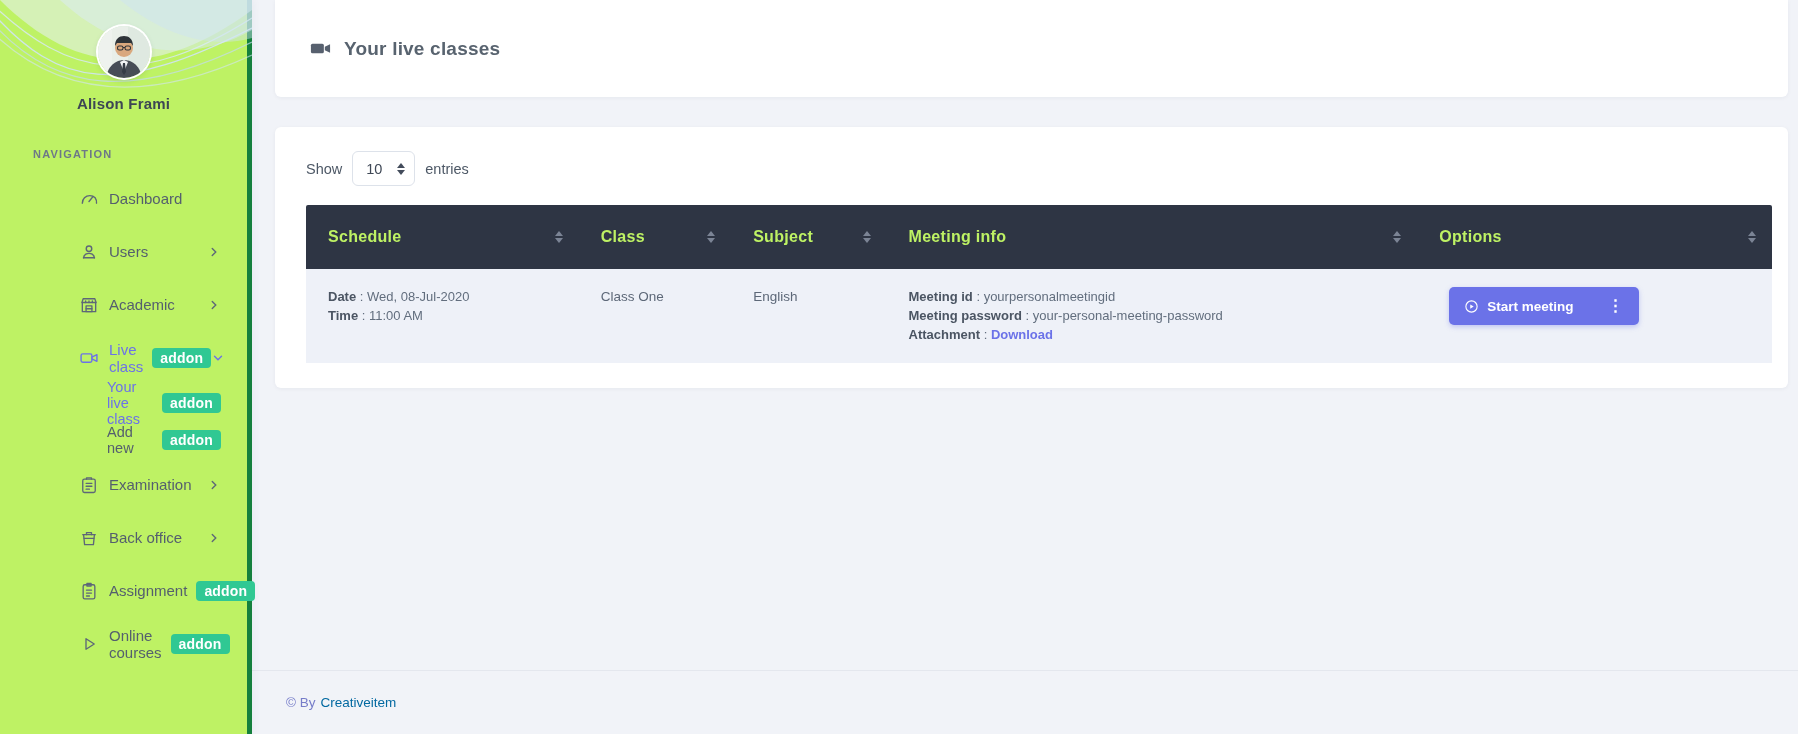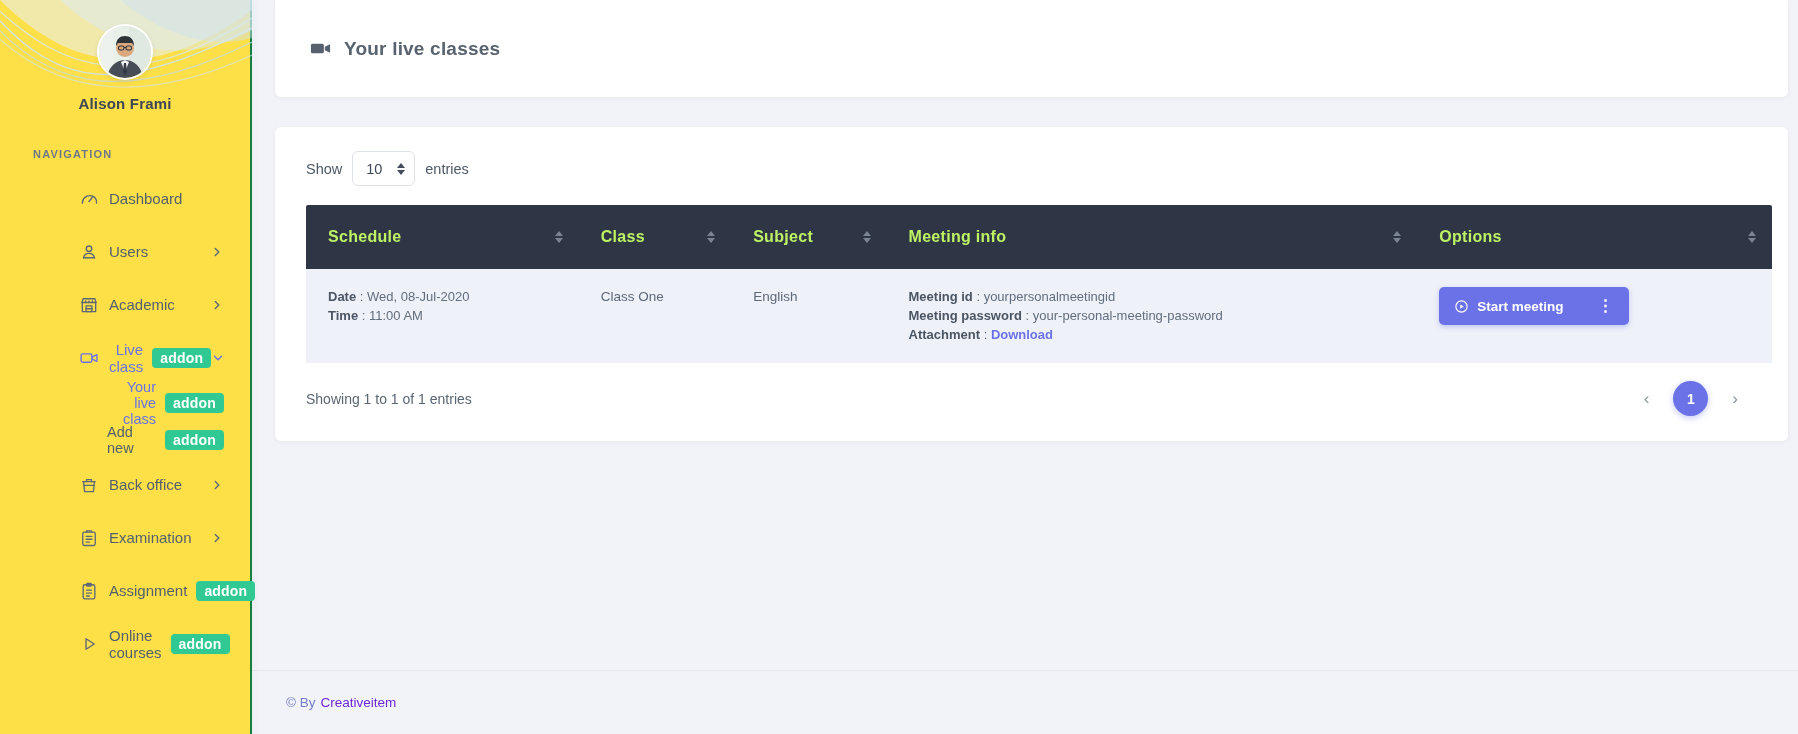--- a/index.html
+++ b/index.html
@@ -1,33 +1,33 @@
 <!DOCTYPE html>
 <html><head>
 <meta charset="utf-8">
 <style>
   * { margin:0; padding:0; box-sizing:border-box; }
   html,body { width:1798px; height:734px; overflow:hidden; }
   body { font-family:"Liberation Sans", sans-serif; background:#f1f3f8; color:#545f6e; }
   .app { display:flex; width:1798px; height:734px; }
 
   
-  .sidebar { position:relative; width:252px; height:734px; background:#fde047;
-             border-right:2px solid #15803d; box-shadow:2px 0 8px rgba(30,45,80,.04); z-index:2; flex:0 0 252px; }
+  .sidebar { position:relative; width:252px; height:734px; background:#bef264;
+             border-right:5px solid #15803d; box-shadow:2px 0 8px rgba(30,45,80,.04); z-index:2; flex:0 0 252px; }
   .waves { position:absolute; top:0; left:0; width:252px; height:120px; pointer-events:none; }
   .profile { position:relative; padding-top:26px; text-align:center; }
   .avatar { width:52px; height:52px; border-radius:50%; display:inline-block; overflow:hidden;
             box-shadow:0 0 0 2px #ffffff, 0 2px 6px rgba(30,45,80,.18); }
   .profile-name { margin-top:13px; font-size:15px; font-weight:700; color:#3d4654; letter-spacing:.2px; }
   .nav-label { margin-top:36px; padding-left:33px; font-size:11px; font-weight:700; color:#6e7888; letter-spacing:1.2px; }
   .nav { margin-top:12px; list-style:none;margin-left:37px; }
   .nav-item { display:flex; align-items:center; height:53px; padding:0 26px 0 41px; cursor:pointer; }
   .nav-item .nicon { width:21px; height:21px; margin-right:10px; display:flex; align-items:center; justify-content:center; color:#5d6778; flex:0 0 21px; }
   .nav-item .nlabel { font-size:15px; color:#545f6e; }
-  .nav-item.active .nicon, .nav-item.active .nlabel { color:#6b72e8;text-align:right; }
+  .nav-item.active .nicon, .nav-item.active .nlabel { color:#6b72e8; }
   .nav-sub { height:37px; padding-left:70px; }
   .nav-sub .nlabel { font-size:14.5px; }
   .nav-sub.active .nlabel { color:#6b72e8; }
   .chev { margin-left:auto; color:#5d6778; display:flex; }
   .nav-item.active .chev { color:#6b72e8; }
   .badge { margin-left:9px; background:#30c893; color:#fff; font-size:14px; font-weight:700;
            padding:3px 8px 3px; border-radius:4px; line-height:1; letter-spacing:.2px; }
 
   
   .main { flex:1; display:flex; flex-direction:column; position:relative;border-radius:19px; }
@@ -68,39 +68,39 @@
   th.c-meeting  { width:36.2%; }
   th.c-options  { width:24.2%; border-radius:0 2px 0 0; }
   tbody td { background:#eef1f8; vertical-align:top; padding:18px 16px 16px 22px; height:94px; font-size:13px; color:#626e7e; }
   .kv-line { line-height:19px; white-space:pre; }
   .kv-line b { color:#4b5563; font-weight:700; }
   .plain-val { font-size:13.5px; color:#5d6878; line-height:19px; }
   .dl-link { color:#6b72e8; font-weight:700; text-decoration:none; cursor:pointer; }
 
   .btn-start { display:inline-flex; align-items:center; height:38px; background:#6b72e8; border:none; border-radius:5px;
                color:#fff; font-family:"Liberation Sans",sans-serif; font-size:13.5px; font-weight:600;
-               padding:0 6px 0 15px; cursor:pointer; box-shadow:0 2px 5px rgba(107,114,232,.35); }
+               padding:0 6px 0 15px; cursor:pointer; box-shadow:0 2px 5px rgba(107,114,232,.35);margin-left:10px; }
   .btn-start .picon { display:flex; margin-right:8px; }
   .btn-start .kebab { margin-left:24px; padding:0 10px; font-size:16px; font-weight:700; letter-spacing:0; cursor:pointer; line-height:1; }
 
   
   .card-foot { display:flex; align-items:center; margin-top:18px; }
   .showing { font-size:14px; color:#5a6673; }
   .pager { margin-left:auto; display:flex; align-items:center; margin-right:26px; }
   .pg-arrow { background:none; border:none; color:#8a93a3; font-size:17px; cursor:pointer; padding:4px 8px; line-height:1; font-family:"Liberation Sans",sans-serif; }
   .pg-current { width:35px; height:35px; border-radius:50%; background:#6b72e8; color:#fff; border:none; font-size:14px;
                 font-weight:600; margin:0 16px; cursor:pointer; box-shadow:0 2px 6px rgba(107,114,232,.4);
                 display:flex; align-items:center; justify-content:center; font-family:"Liberation Sans",sans-serif; }
 
   
   .spacer { flex:1; }
   .page-footer { border-top:1px solid #e4e7ee; height:64px; display:flex; align-items:center; padding-left:34px;
                  font-size:13.5px; }
   .page-footer .cpy { color:#767cc9; white-space:pre; }
-  .page-footer a { color:#6d28d9; text-decoration:none; cursor:pointer; margin-left:5px; }
+  .page-footer a { color:#0369a1; text-decoration:none; cursor:pointer; margin-left:5px; }
 </style>
 </head>
 <body>
 
 <div class="app">
 
   <aside class="sidebar">
     <svg class="waves" viewBox="0 0 252 120" fill="none">
       <path d="M-10 10 C 60 90, 120 95, 252 28" stroke="#cfe3f5" stroke-width="1.4" opacity=".9"></path>
       <path d="M-10 2 C 70 80, 140 88, 252 18" stroke="#d8e9f7" stroke-width="1.2" opacity=".8"></path>
@@ -206,43 +206,43 @@
       </li>
 
       <li class="nav-item nav-sub">
         <span class="nlabel">Add new</span>
         <span class="badge">addon</span>
       </li>
 
       <li class="nav-item">
         <span class="nicon">
           <svg width="20" height="20" viewBox="0 0 24 24" fill="none" stroke="currentColor" stroke-width="1.6" stroke-linecap="round" stroke-linejoin="round">
+            <rect x="4.5" y="5" width="15" height="16" rx="2"></rect>
+              <path d="M9 5V3.5h6V5"></path>
+              <path d="M8.5 10h7M8.5 13.5h7M8.5 17h4"></path>
+          </svg>
+        </span>
+        <span class="nlabel">Examination</span>
+        <span class="chev">
+          <svg width="14" height="14" viewBox="0 0 24 24" fill="none" stroke="currentColor" stroke-width="2.4" stroke-linecap="round">
+              <polyline points="9 6 15 12 9 18"></polyline>
+            </svg>
+        </span>
+      </li>
+
+      <li class="nav-item">
+        <span class="nicon">
+          <svg width="20" height="20" viewBox="0 0 24 24" fill="none" stroke="currentColor" stroke-width="1.6" stroke-linecap="round" stroke-linejoin="round">
             <path d="M4.5 8h15"></path>
               <path d="M5.5 8l1.2 12h10.6L18.5 8"></path>
               <path d="M6.3 12.5h11.4"></path>
               <path d="M9 8V5.5h6V8"></path>
           </svg>
         </span>
         <span class="nlabel">Back office</span>
-        <span class="chev">
-          <svg width="14" height="14" viewBox="0 0 24 24" fill="none" stroke="currentColor" stroke-width="2.4" stroke-linecap="round">
-              <polyline points="9 6 15 12 9 18"></polyline>
-            </svg>
-        </span>
-      </li>
-
-      <li class="nav-item">
-        <span class="nicon">
-          <svg width="20" height="20" viewBox="0 0 24 24" fill="none" stroke="currentColor" stroke-width="1.6" stroke-linecap="round" stroke-linejoin="round">
-            <rect x="4.5" y="5" width="15" height="16" rx="2"></rect>
-              <path d="M9 5V3.5h6V5"></path>
-              <path d="M8.5 10h7M8.5 13.5h7M8.5 17h4"></path>
-          </svg>
-        </span>
-        <span class="nlabel">Examination</span>
         <span class="chev">
           <svg width="14" height="14" viewBox="0 0 24 24" fill="none" stroke="currentColor" stroke-width="2.4" stroke-linecap="round">
               <polyline points="9 6 15 12 9 18"></polyline>
             </svg>
         </span>
       </li>
 
       <li class="nav-item">
         <span class="nicon">
           <svg width="20" height="20" viewBox="0 0 24 24" fill="none" stroke="currentColor" stroke-width="1.6" stroke-linecap="round" stroke-linejoin="round">
@@ -370,28 +370,20 @@
                   </svg>
                 </span>
                 <span>Start meeting</span>
                 <span class="kebab">⋮</span>
               </button>
             </td>
           </tr>
         </tbody>
       </table>
 
-      <div class="card-foot">
-        <span class="showing">Showing 1 to 1 of 1 entries</span>
-        <span class="pager">
-          <button class="pg-arrow">‹</button>
-          <button class="pg-current">1</button>
-          <button class="pg-arrow">›</button>
-        </span>
-      </div>
     </div>
 
     <div class="spacer"></div>
 
     <div class="page-footer">
       <span class="cpy">© By</span>
       <a>Creativeitem</a>
     </div>
   </div>
 </div>

